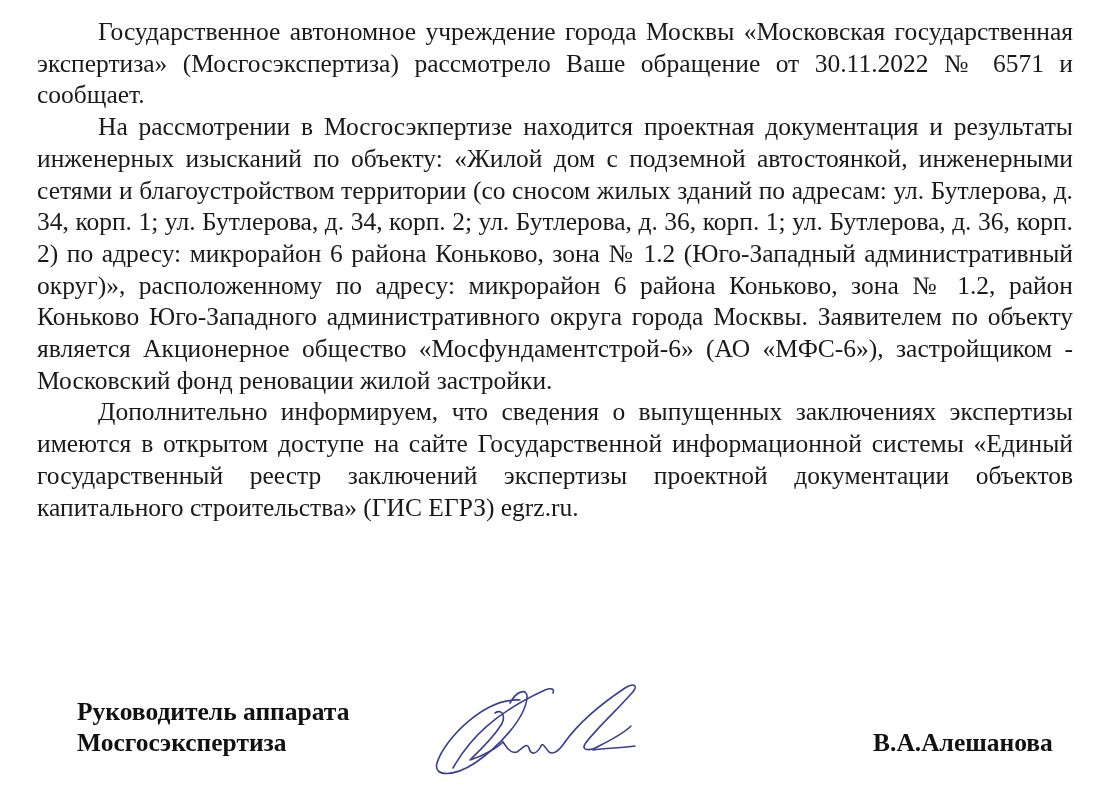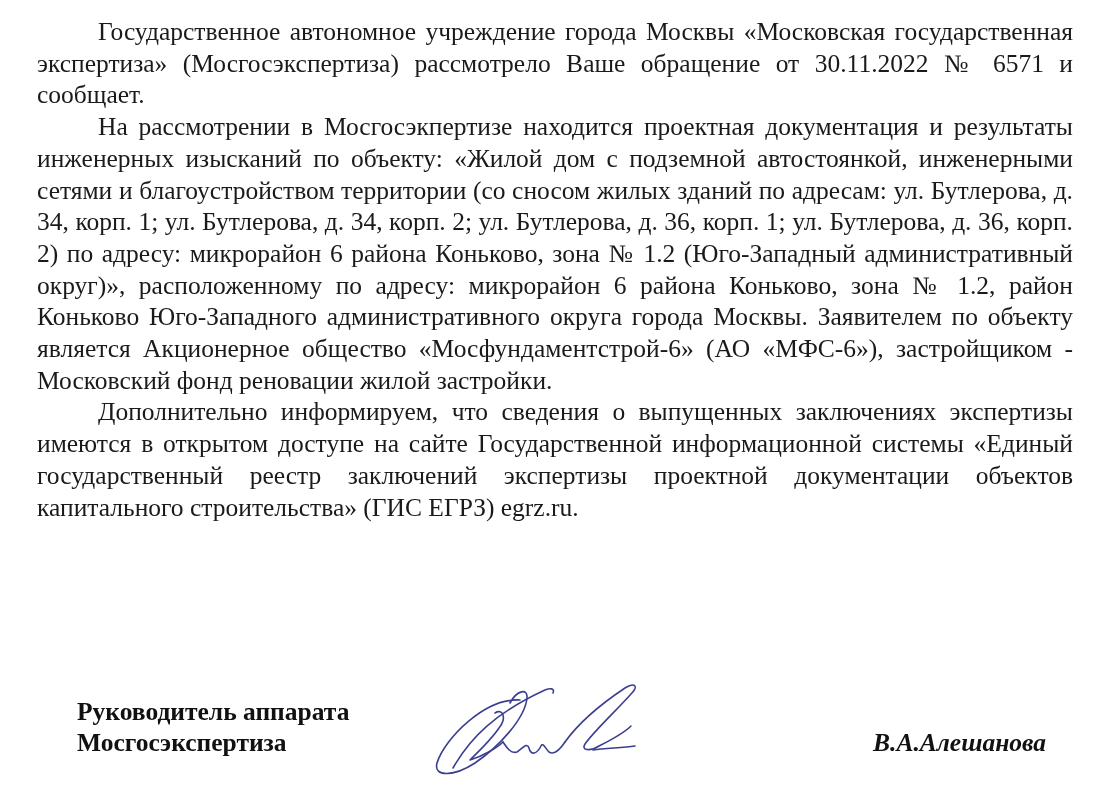--- a/index.html
+++ b/index.html
@@ -6,21 +6,21 @@
   body { width: 1106px; height: 800px; overflow: hidden; position: relative; }
   .page {
     position: absolute; left: 37px; top: 16px; width: 1036px;
     font-family: "Liberation Serif", "DejaVu Serif", serif;
     font-size: 25.5px; line-height: 31.7px; color: #1a1a1a;
   }
   .para { margin: 0; text-align: justify; text-indent: 61px; }
   .sig-block { position: absolute; left: 37px; top: 696px; font-family: "Liberation Serif", "DejaVu Serif", serif;
     font-weight: bold; font-size: 25.5px; line-height: 31px; color: #111; margin-left: 40px; }
   .sig-name { position: absolute; left: 873px; top: 727px; font-family: "Liberation Serif", "DejaVu Serif", serif;
-    font-weight: bold; font-size: 25.5px; line-height: 31px; color: #111; font-style: italic; }
+    font-weight: bold; font-size: 25.5px; line-height: 31px; color: #111; }
   .signature { position: absolute; left: 425px; top: 668px; width: 240px; height: 120px; }
 </style>
 </head>
 <body>
 
 <div class="page">
   <p class="para">Государственное автономное учреждение города Москвы «Московская государственная экспертиза» (Мосгосэкспертиза) рассмотрело Ваше обращение от 30.11.2022 № 6571 и сообщает.</p>
   <p class="para">На рассмотрении в Мосгосэкпертизе находится проектная документация и результаты инженерных изысканий по объекту: «Жилой дом с подземной автостоянкой, инженерными сетями и благоустройством территории (со сносом жилых зданий по адресам: ул. Бутлерова, д. 34, корп. 1; ул. Бутлерова, д. 34, корп. 2; ул. Бутлерова, д. 36, корп. 1; ул. Бутлерова, д. 36, корп. 2) по адресу: микрорайон 6 района Коньково, зона № 1.2 (Юго-Западный административный округ)», расположенному по адресу: микрорайон 6 района Коньково, зона № 1.2, район Коньково Юго-Западного административного округа города Москвы. Заявителем по объекту является Акционерное общество «Мосфундаментстрой-6» (АО «МФС-6»), застройщиком - Московский фонд реновации жилой застройки.</p>
   <p class="para">Дополнительно информируем, что сведения о выпущенных заключениях экспертизы имеются в открытом доступе на сайте Государственной информационной системы «Единый государственный реестр заключений экспертизы проектной документации объектов капитального строительства» (ГИС ЕГРЗ) egrz.ru.</p>
 </div>

